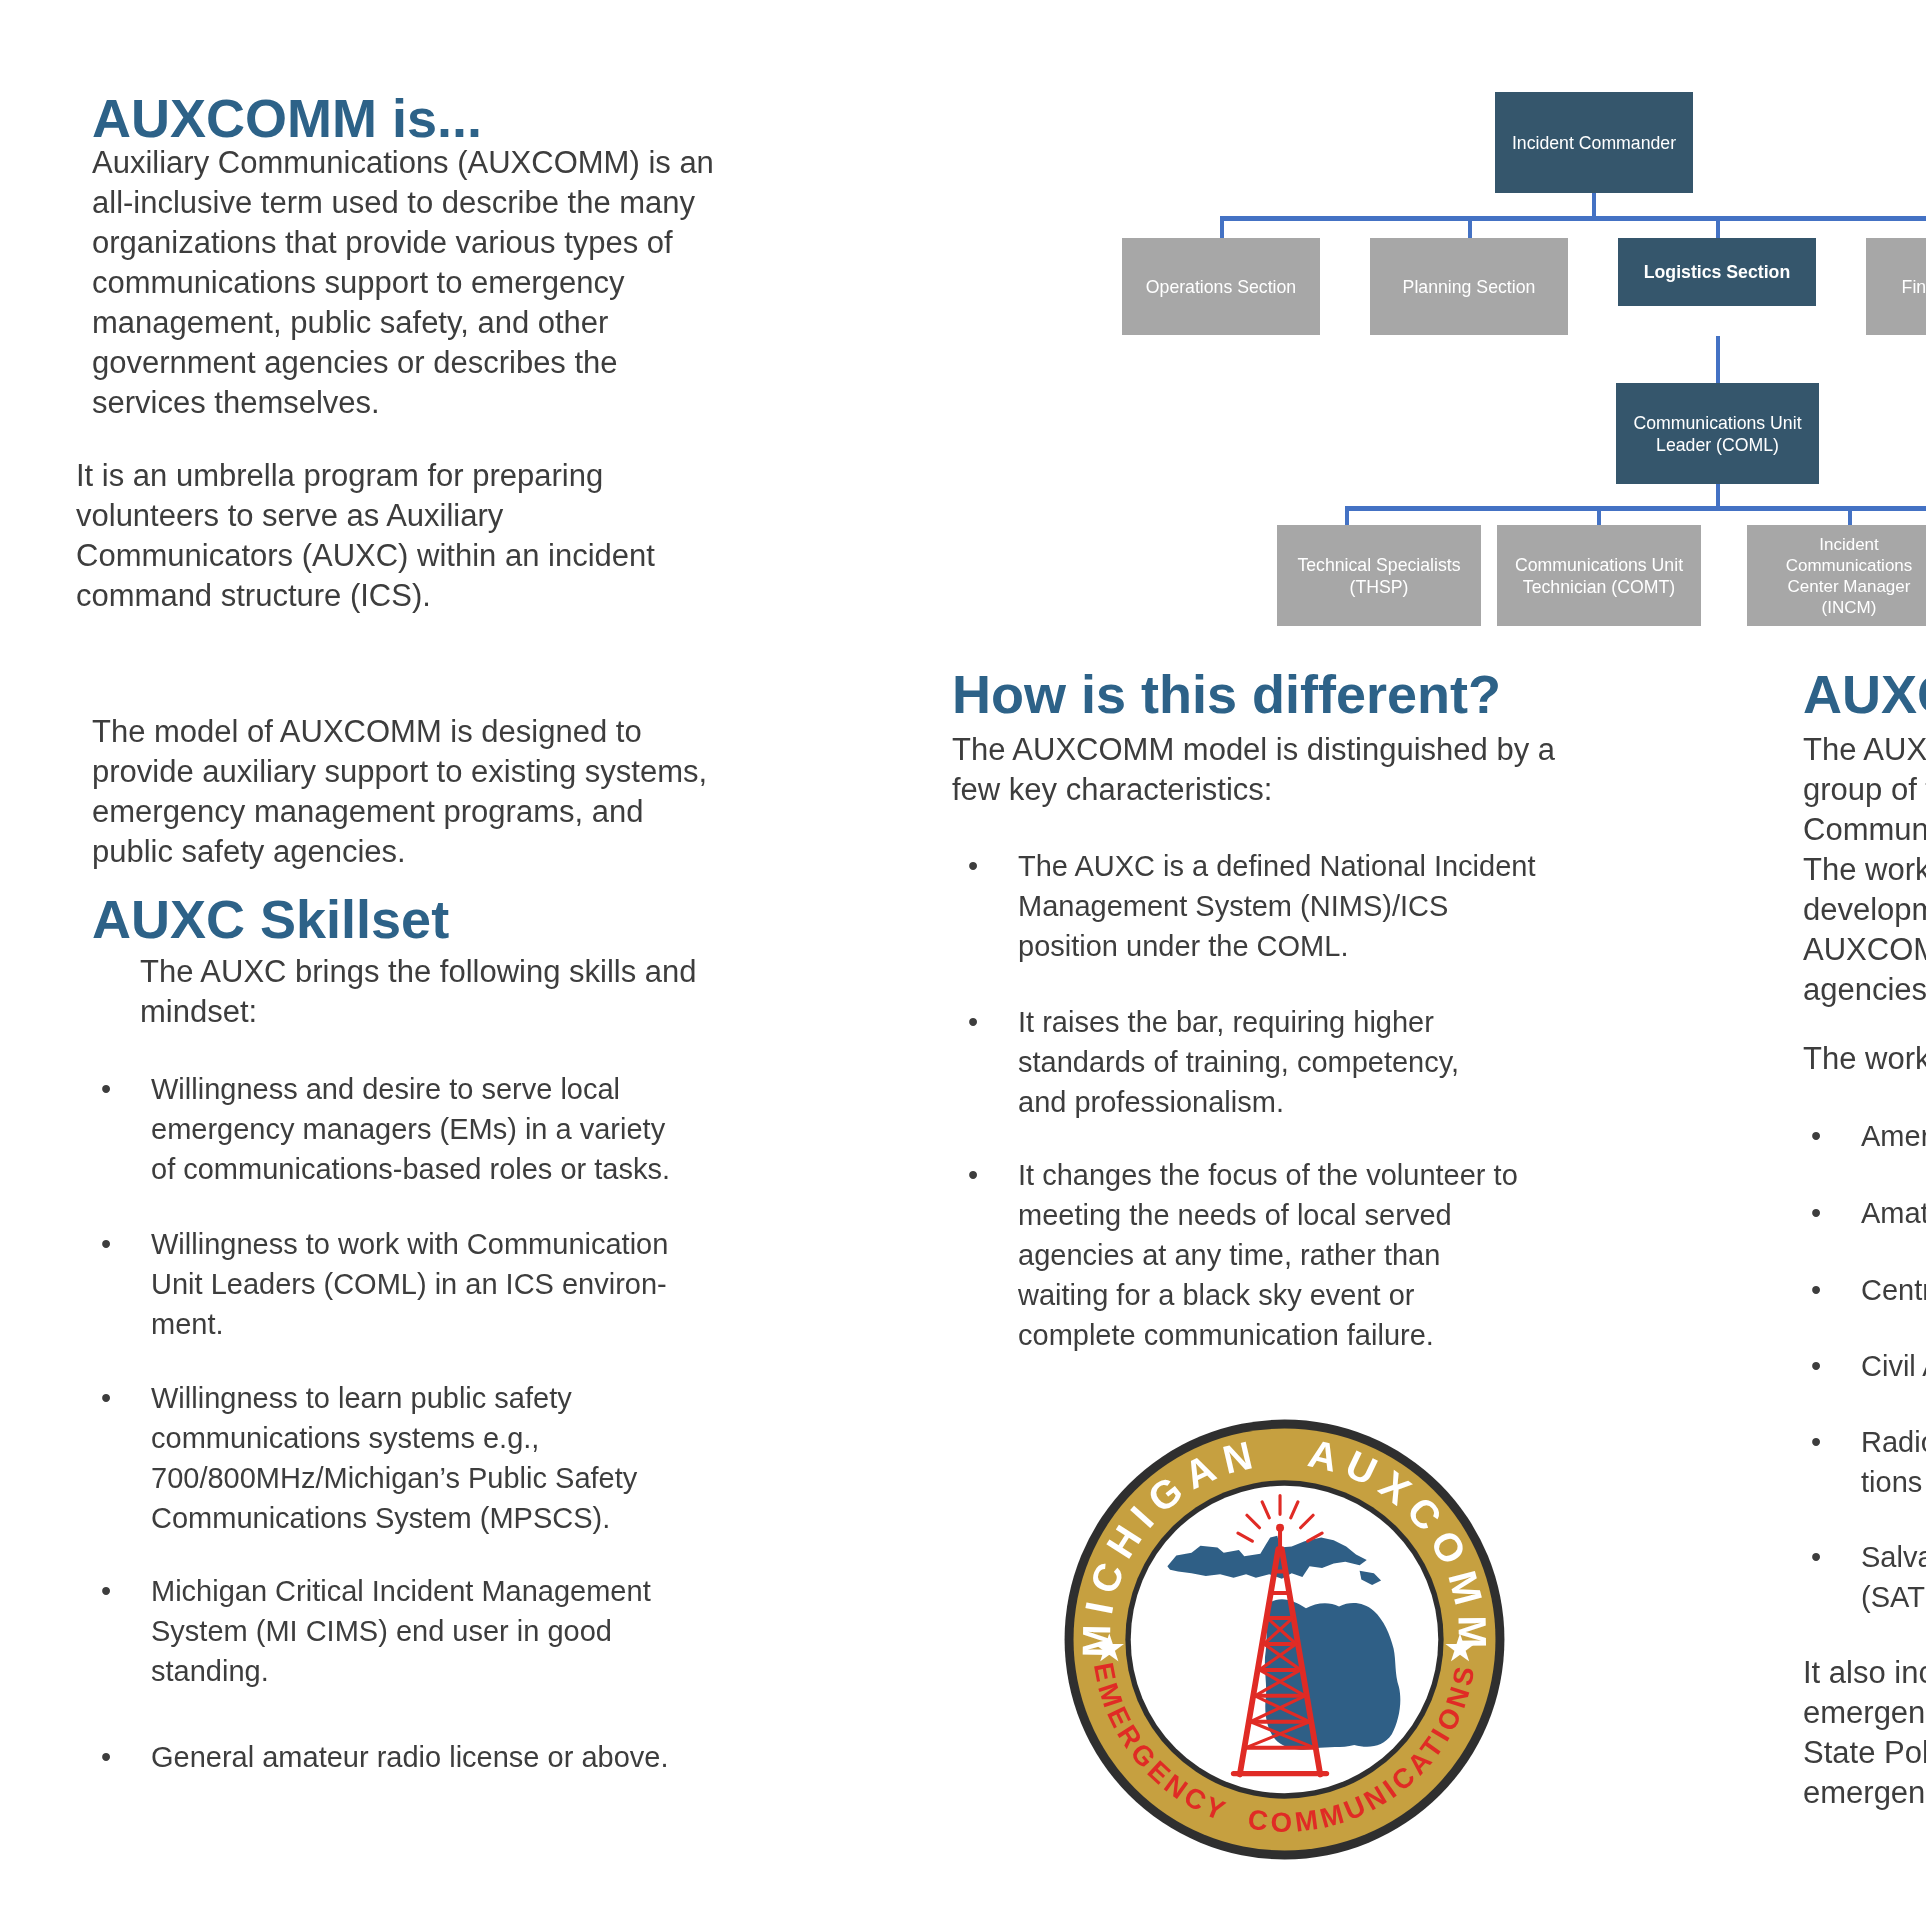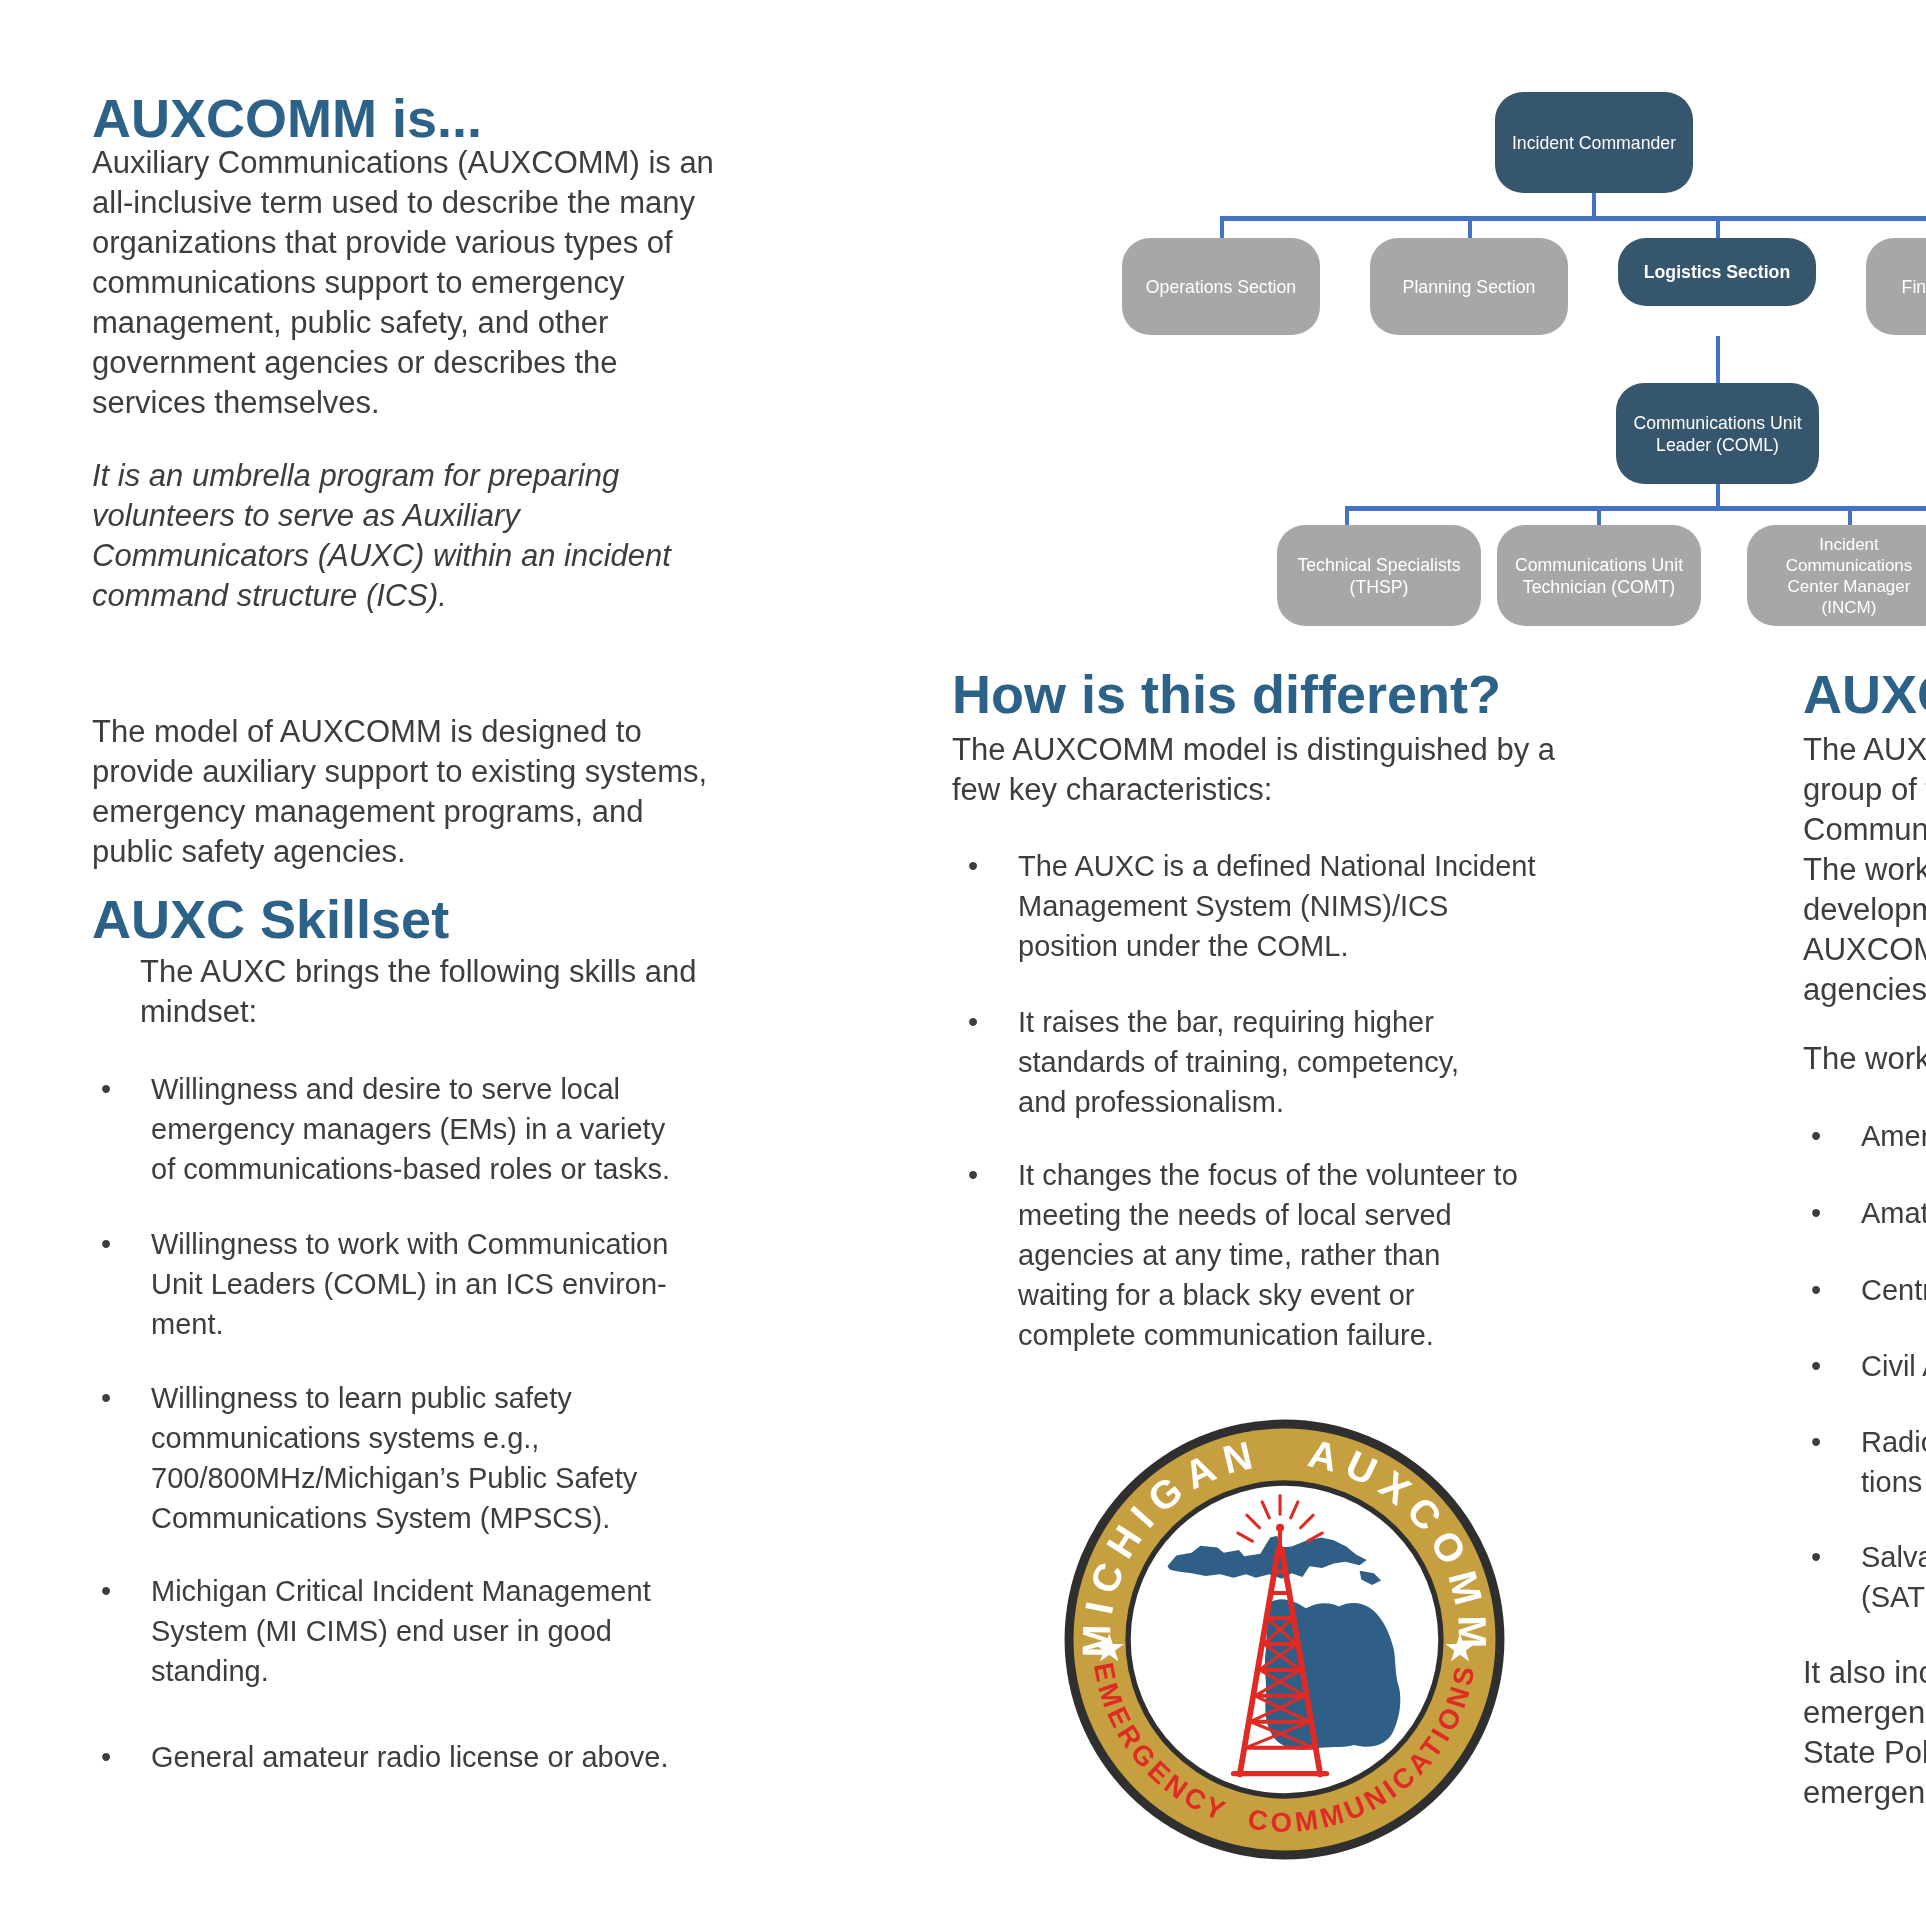--- a/index.html
+++ b/index.html
@@ -12,21 +12,21 @@
         font-family:"Liberation Sans",sans-serif;overflow:hidden;}
   .h{position:absolute;margin:0;font-weight:bold;font-size:54px;line-height:1.15;
      color:var(--heading);white-space:pre;}
   .b{position:absolute;font-size:31px;line-height:40px;color:var(--body);white-space:pre-line;}
   .bullet{position:absolute;display:flex;font-size:29px;line-height:40px;color:var(--body);}
   .bullet .dot{flex:none;width:50px;}
   .bullet .txt{white-space:pre-line;}
   .blkline{display:block;white-space:pre-line;}
   .note{display:block;font-weight:bold;white-space:pre-line;}
   .node{position:absolute;display:flex;align-items:center;justify-content:center;
-        text-align:center;color:#ffffff;font-size:17.7px;line-height:22px;white-space:pre-line;border-radius:28px;}
+        text-align:center;color:#ffffff;font-size:17.7px;line-height:22px;white-space:pre-line;}
   .navy{background:var(--navy);}
   .gray{background:var(--gray);}
   .conn{position:absolute;background:var(--connector);}
   .logo{position:absolute;}
   .arc-top{font-size:88px;font-weight:bold;letter-spacing:20px;word-spacing:55px;
            fill:#ffffff;font-family:"Liberation Sans",sans-serif;}
   .arc-bot{font-size:62px;font-weight:bold;letter-spacing:9px;word-spacing:28px;
            fill:var(--logo-red);font-family:"Liberation Sans",sans-serif;}
   .map{fill:var(--logo-map);}
   .tower{stroke:var(--logo-red);fill:none;stroke-linecap:round;}
@@ -38,21 +38,21 @@
 <div class="page">
 
   <h1 class="h" style="left:92px;top:87px;">AUXCOMM is...</h1>
   <div class="b" style="left:92px;top:143px;">Auxiliary Communications (AUXCOMM) is an
 all-inclusive term used to describe the many
 organizations that provide various types of
 communications support to emergency
 management, public safety, and other
 government agencies or describes the
 services themselves.</div>
-  <div class="b" style="left:92px;top:456px;font-style:italic;">It is an umbrella program for preparing
+  <div class="b" style="left:76px;top:456px;">It is an umbrella program for preparing
 volunteers to serve as Auxiliary
 Communicators (AUXC) within an incident
 command structure (ICS).</div>
 
   <div class="b" style="left:92px;top:712px;">The model of AUXCOMM is designed to
 provide auxiliary support to existing systems,
 emergency management programs, and
 public safety agencies.</div>
 
   <h1 class="h" style="left:92px;top:888px;">AUXC Skillset</h1>

